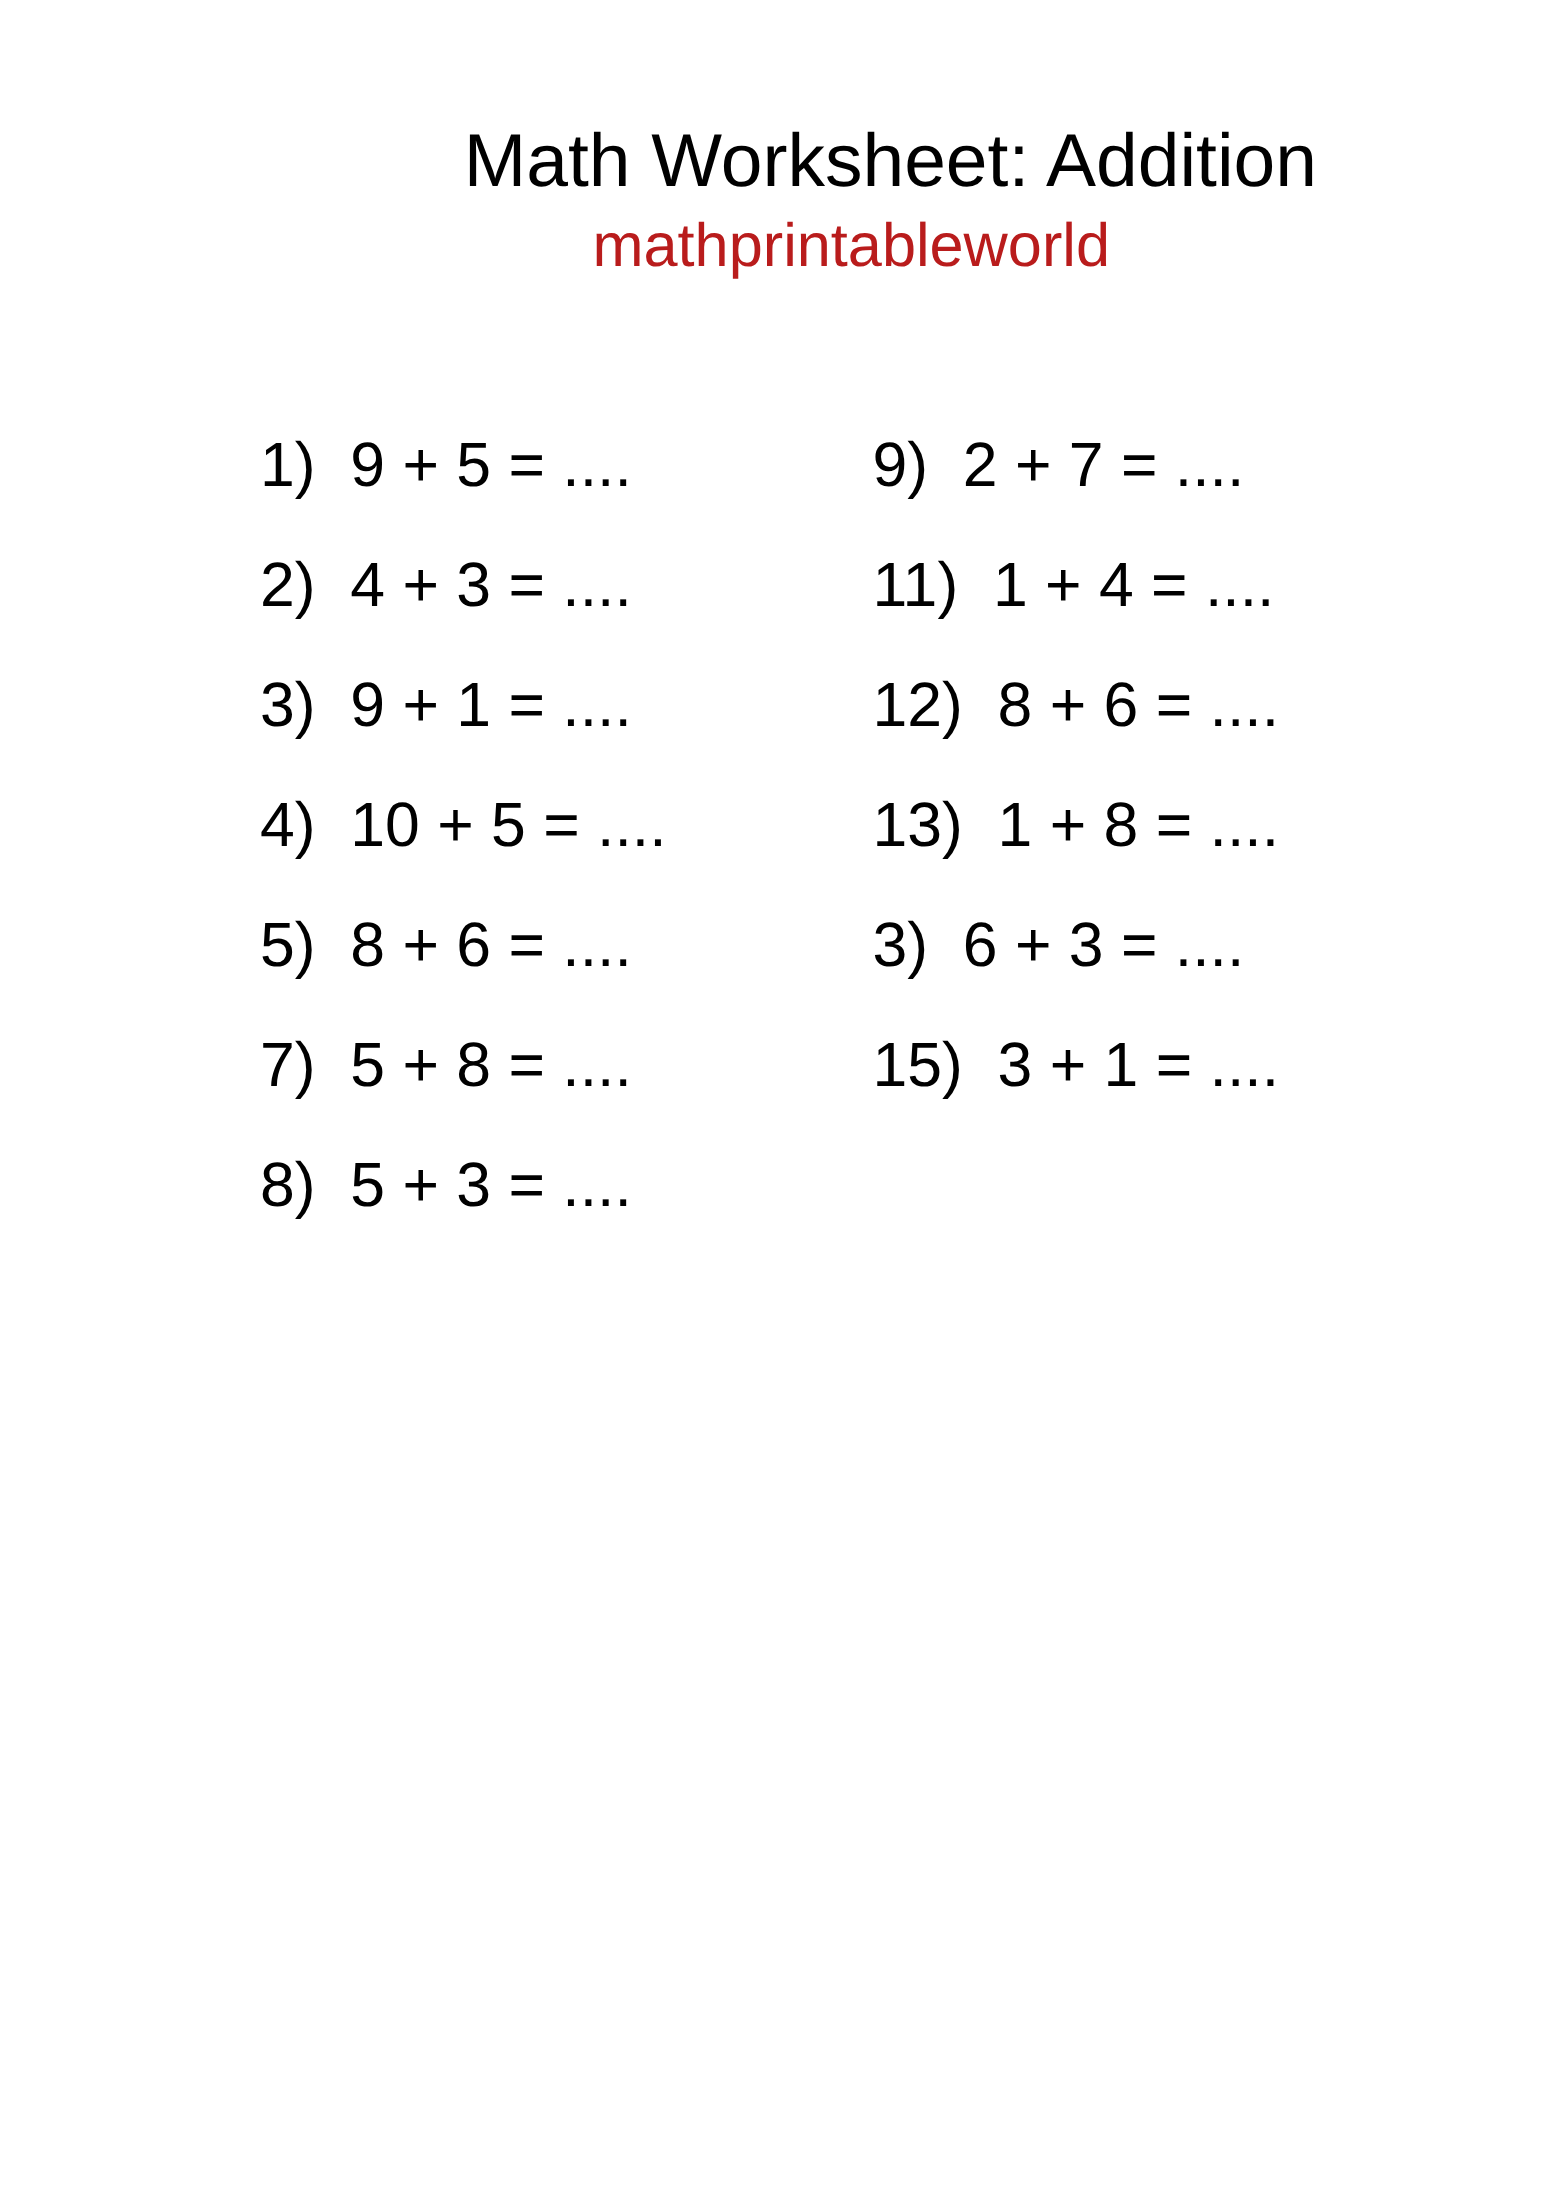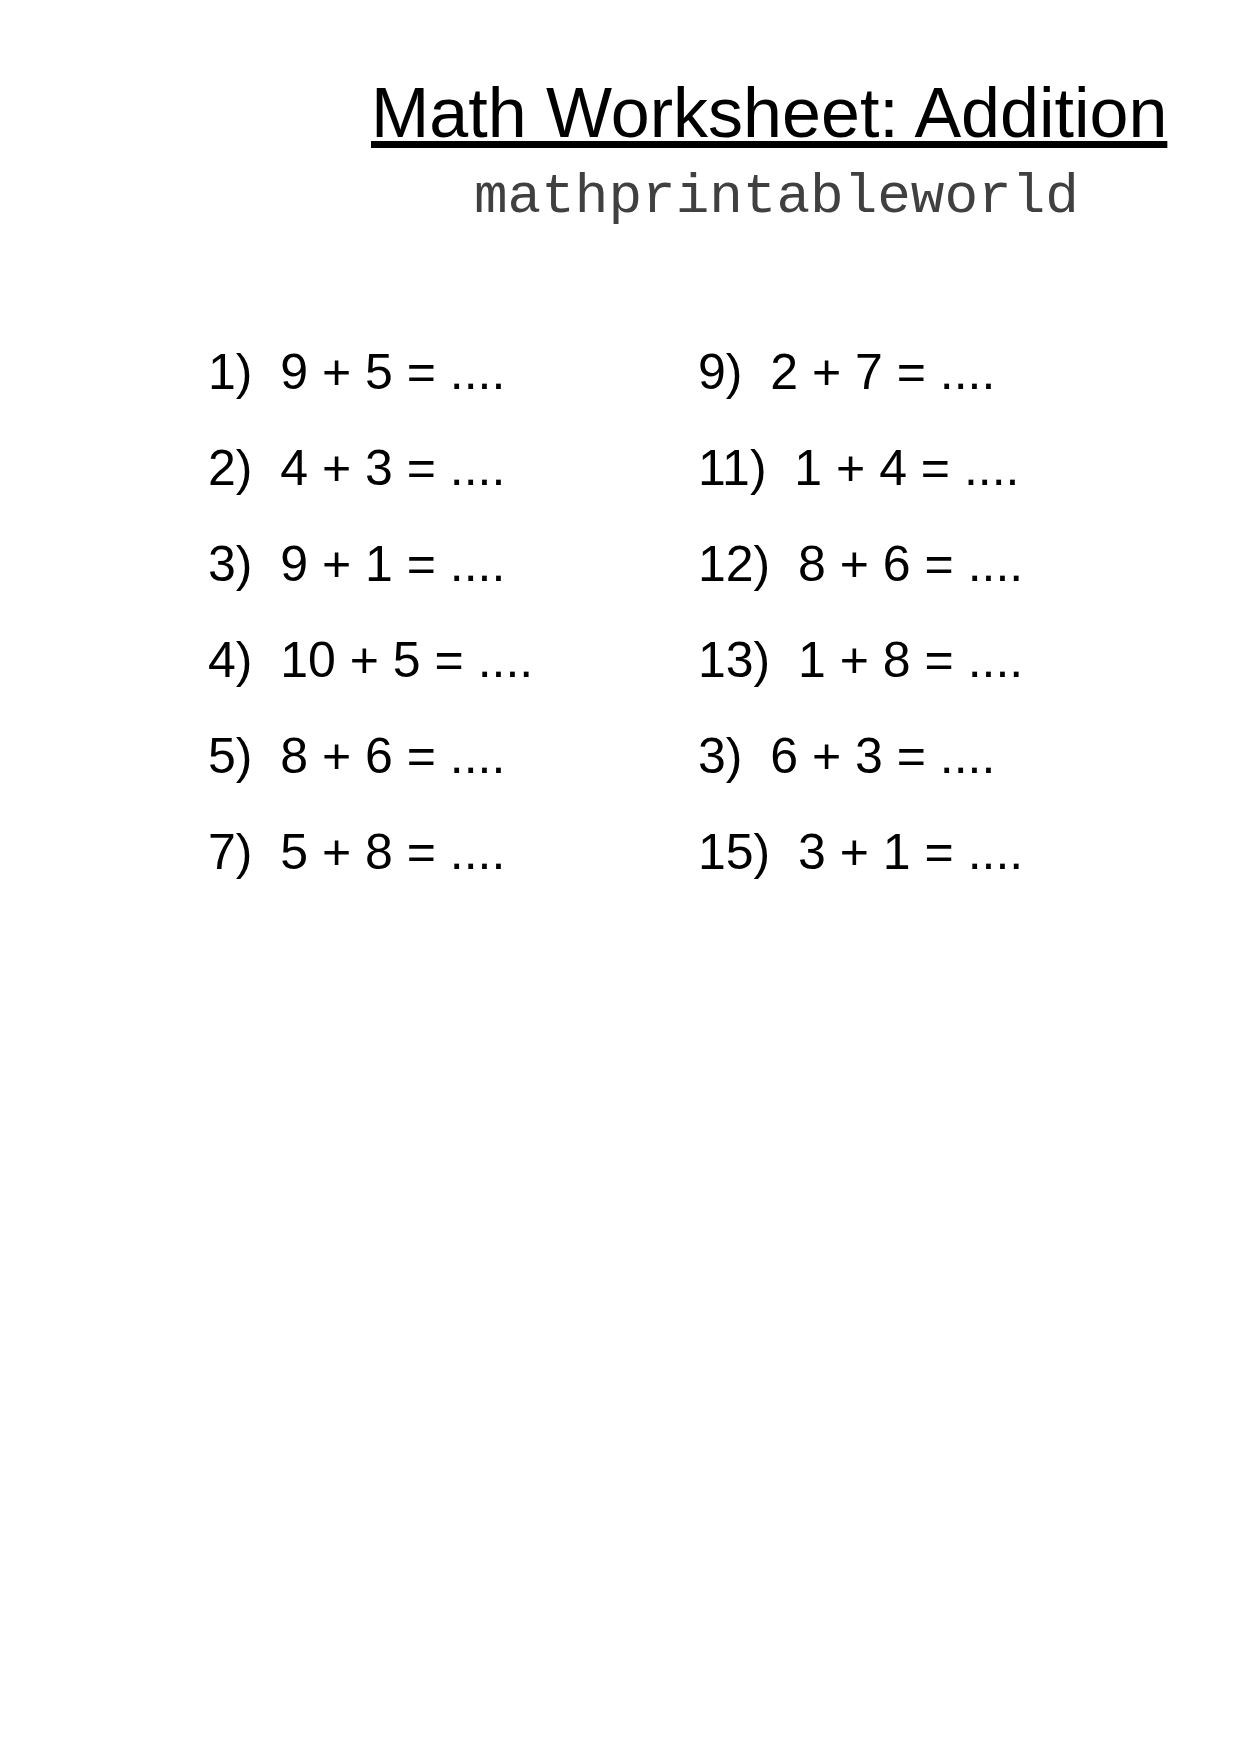--- a/index.html
+++ b/index.html
@@ -12,39 +12,37 @@
     width: 1240px;
     height: 1754px;
     background: #ffffff;
     font-family: "Liberation Sans", sans-serif;
     color: #000000;
     overflow: hidden;
   }
   .title {
     position: absolute;
     left: 371px;
-    top: 80px;
+    top: 96px;
     margin: 0;
-    font-size: 70px;
+    font-size: 60px;
     font-weight: 400;
     line-height: 66px;
     white-space: pre;
     color: #000000;
-    text-decoration: underline;
   }
   .subtitle {
     position: absolute;
     left: 474px;
     top: 172px;
-    font-size: 56px;
+    font-size: 49px;
     font-weight: 400;
     line-height: 50px;
     white-space: pre;
-    color: #404040;
-    font-family: Liberation Mono, monospace;
+    color: #b91c1c;
   }
   .col {
     position: absolute;
     top: 344px;
   }
   .col-left  { left: 208px; }
   .col-right { left: 698px; }
   .row {
     height: 96px;
     font-size: 50px;
@@ -70,20 +68,21 @@
 
   <div class="row"><span class="num">3)</span><span class="expr">  9 + 1 = ....</span></div>
 
   <div class="row"><span class="num">4)</span><span class="expr">  10 + 5 = ....</span></div>
 
   <div class="row"><span class="num">5)</span><span class="expr">  8 + 6 = ....</span></div>
 
 
   <div class="row"><span class="num">7)</span><span class="expr">  5 + 8 = ....</span></div>
 
+  <div class="row"><span class="num">8)</span><span class="expr">  5 + 3 = ....</span></div>
 </div>
   <div class="col col-right">
   <div class="row"><span class="num">9)</span><span class="expr">  2 + 7 = ....</span></div>
 
 
   <div class="row"><span class="num">11)</span><span class="expr">  1 + 4 = ....</span></div>
 
   <div class="row"><span class="num">12)</span><span class="expr">  8 + 6 = ....</span></div>
 
   <div class="row"><span class="num">13)</span><span class="expr">  1 + 8 = ....</span></div>

